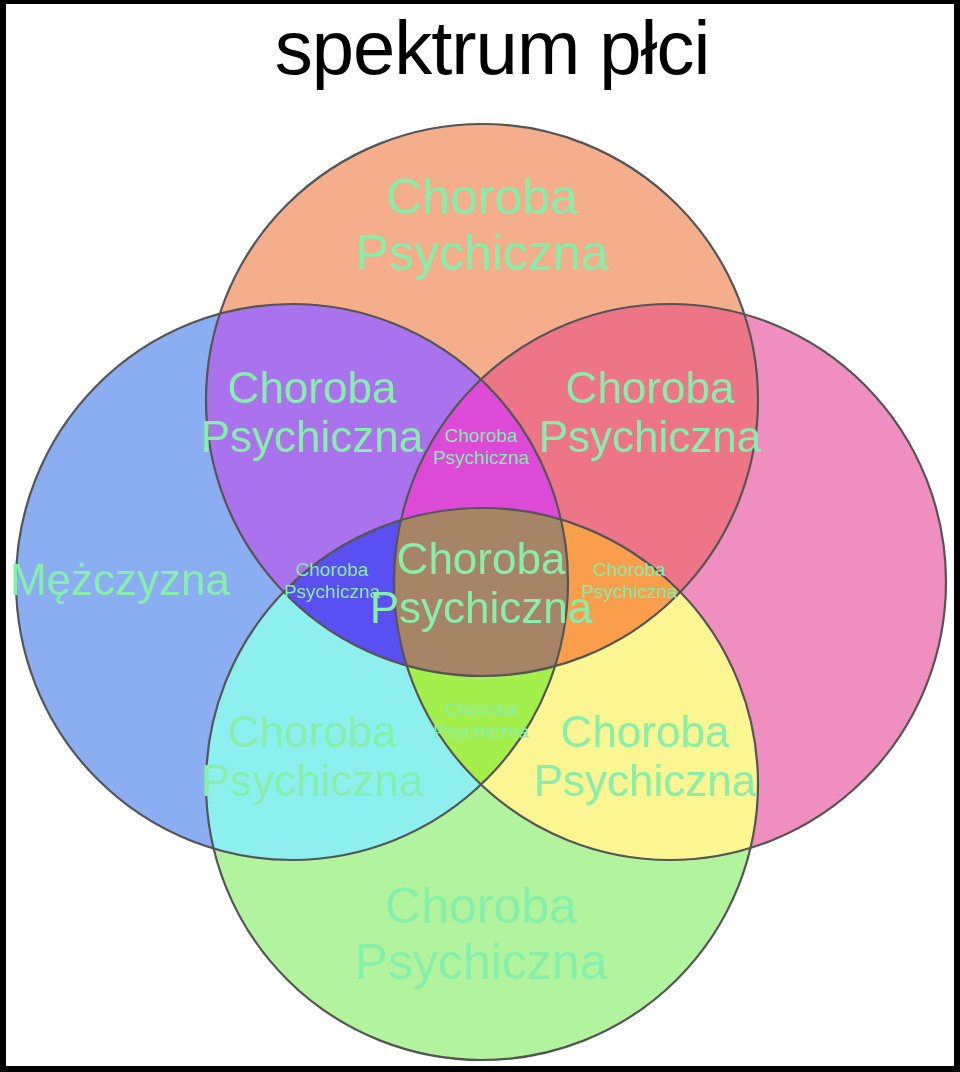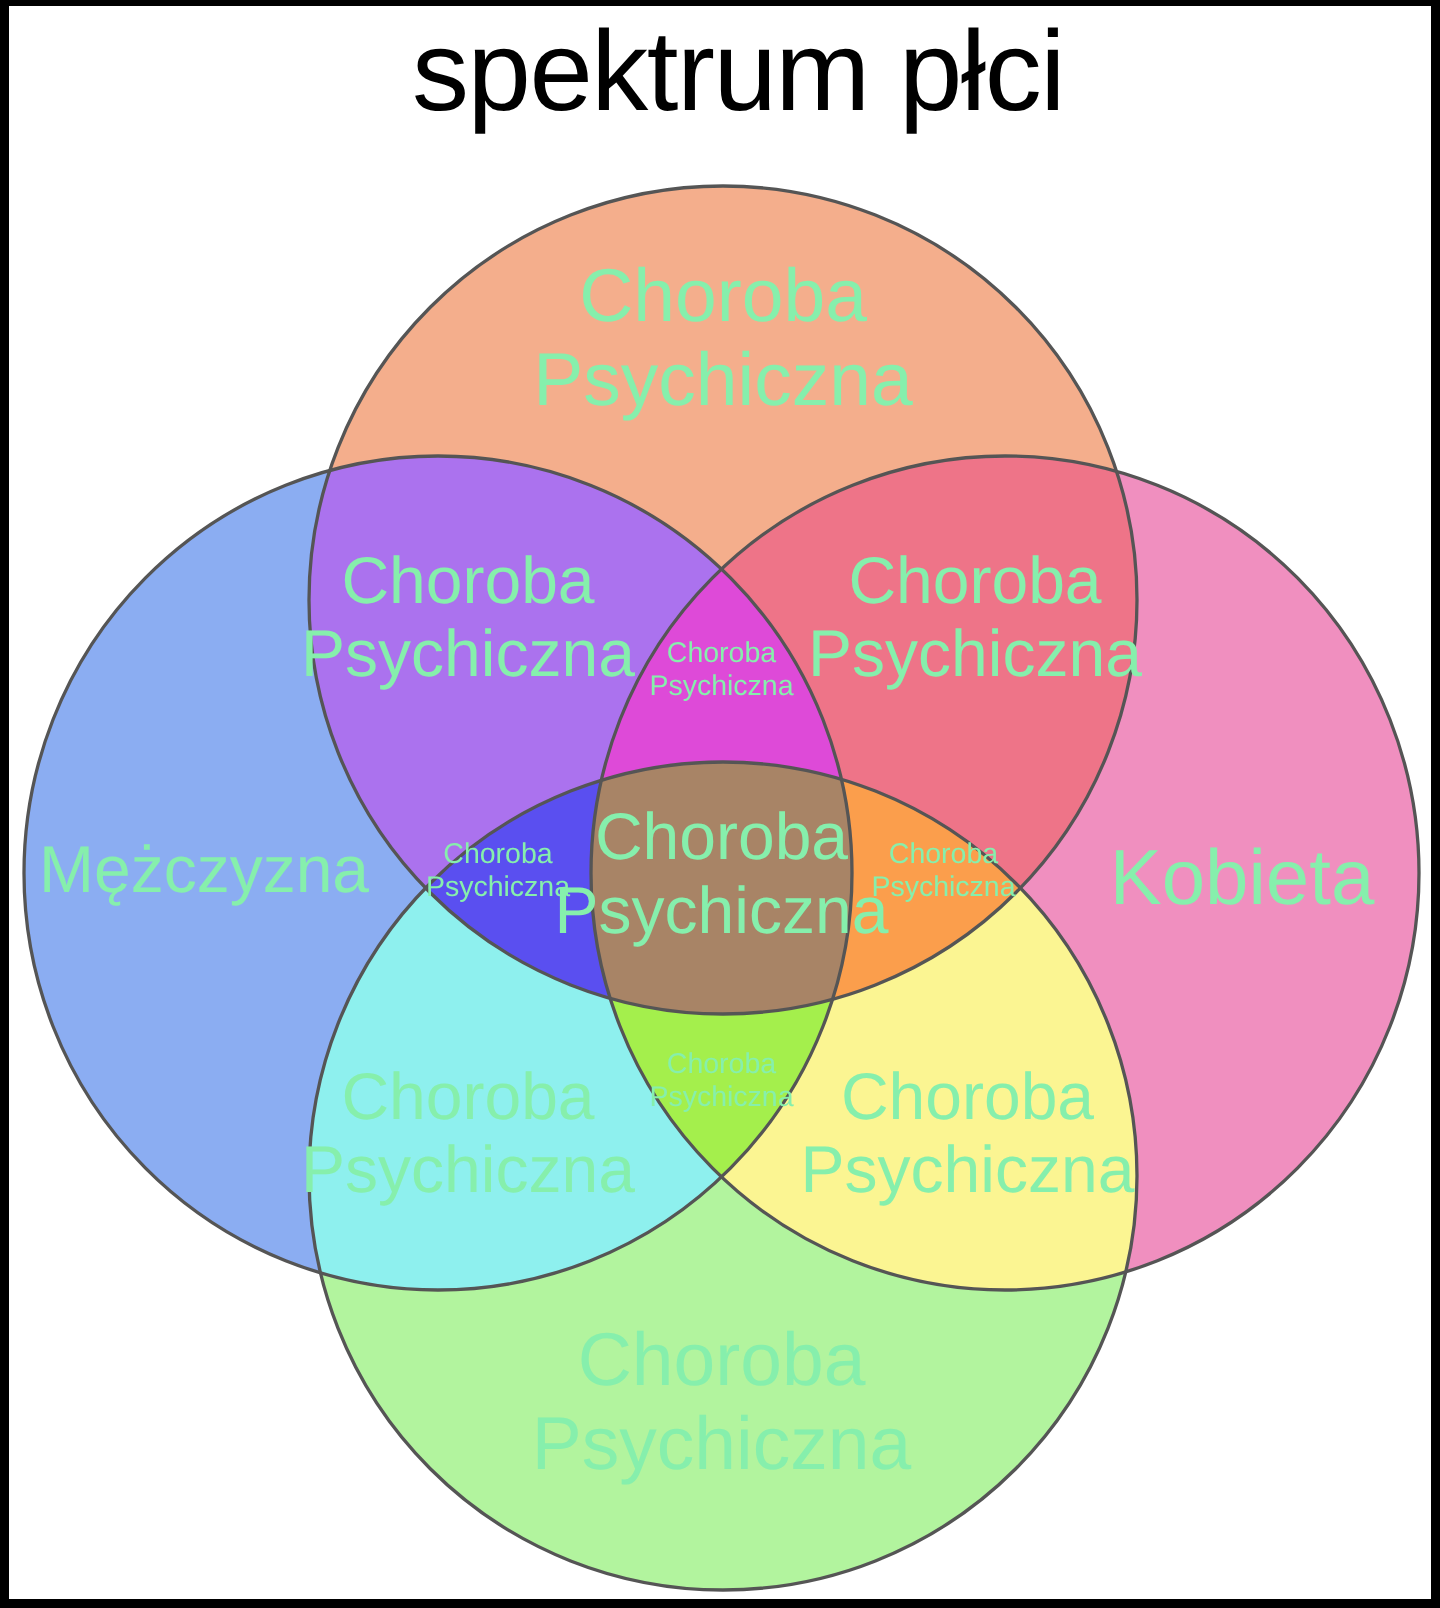--- a/index.html
+++ b/index.html
@@ -103,27 +103,24 @@
   <div class="lbl mid" style="left:650px; top:412px;">
     <span>Choroba</span>
     <span>Psychiczna</span>
   </div>
 
   <div class="lbl small" style="left:481px; top:447px;">
     <span>Choroba</span>
     <span>Psychiczna</span>
   </div>
 
-  <div class="lbl mid" style="left:136px; top:580px;">
+  <div class="lbl mid" style="left:120px; top:580px;">
     <span>Mężczyzna</span>
   </div>
 
-  <div class="lbl" style="left:828px; top:586px; font-size:52px;">
-    <span>Kobieta</span>
-  </div>
 
   <div class="lbl mid" style="left:481px; top:583px;">
     <span>Choroba</span>
     <span>Psychiczna</span>
   </div>
 
   <div class="lbl small" style="left:332px; top:581px;">
     <span>Choroba</span>
     <span>Psychiczna</span>
   </div>

